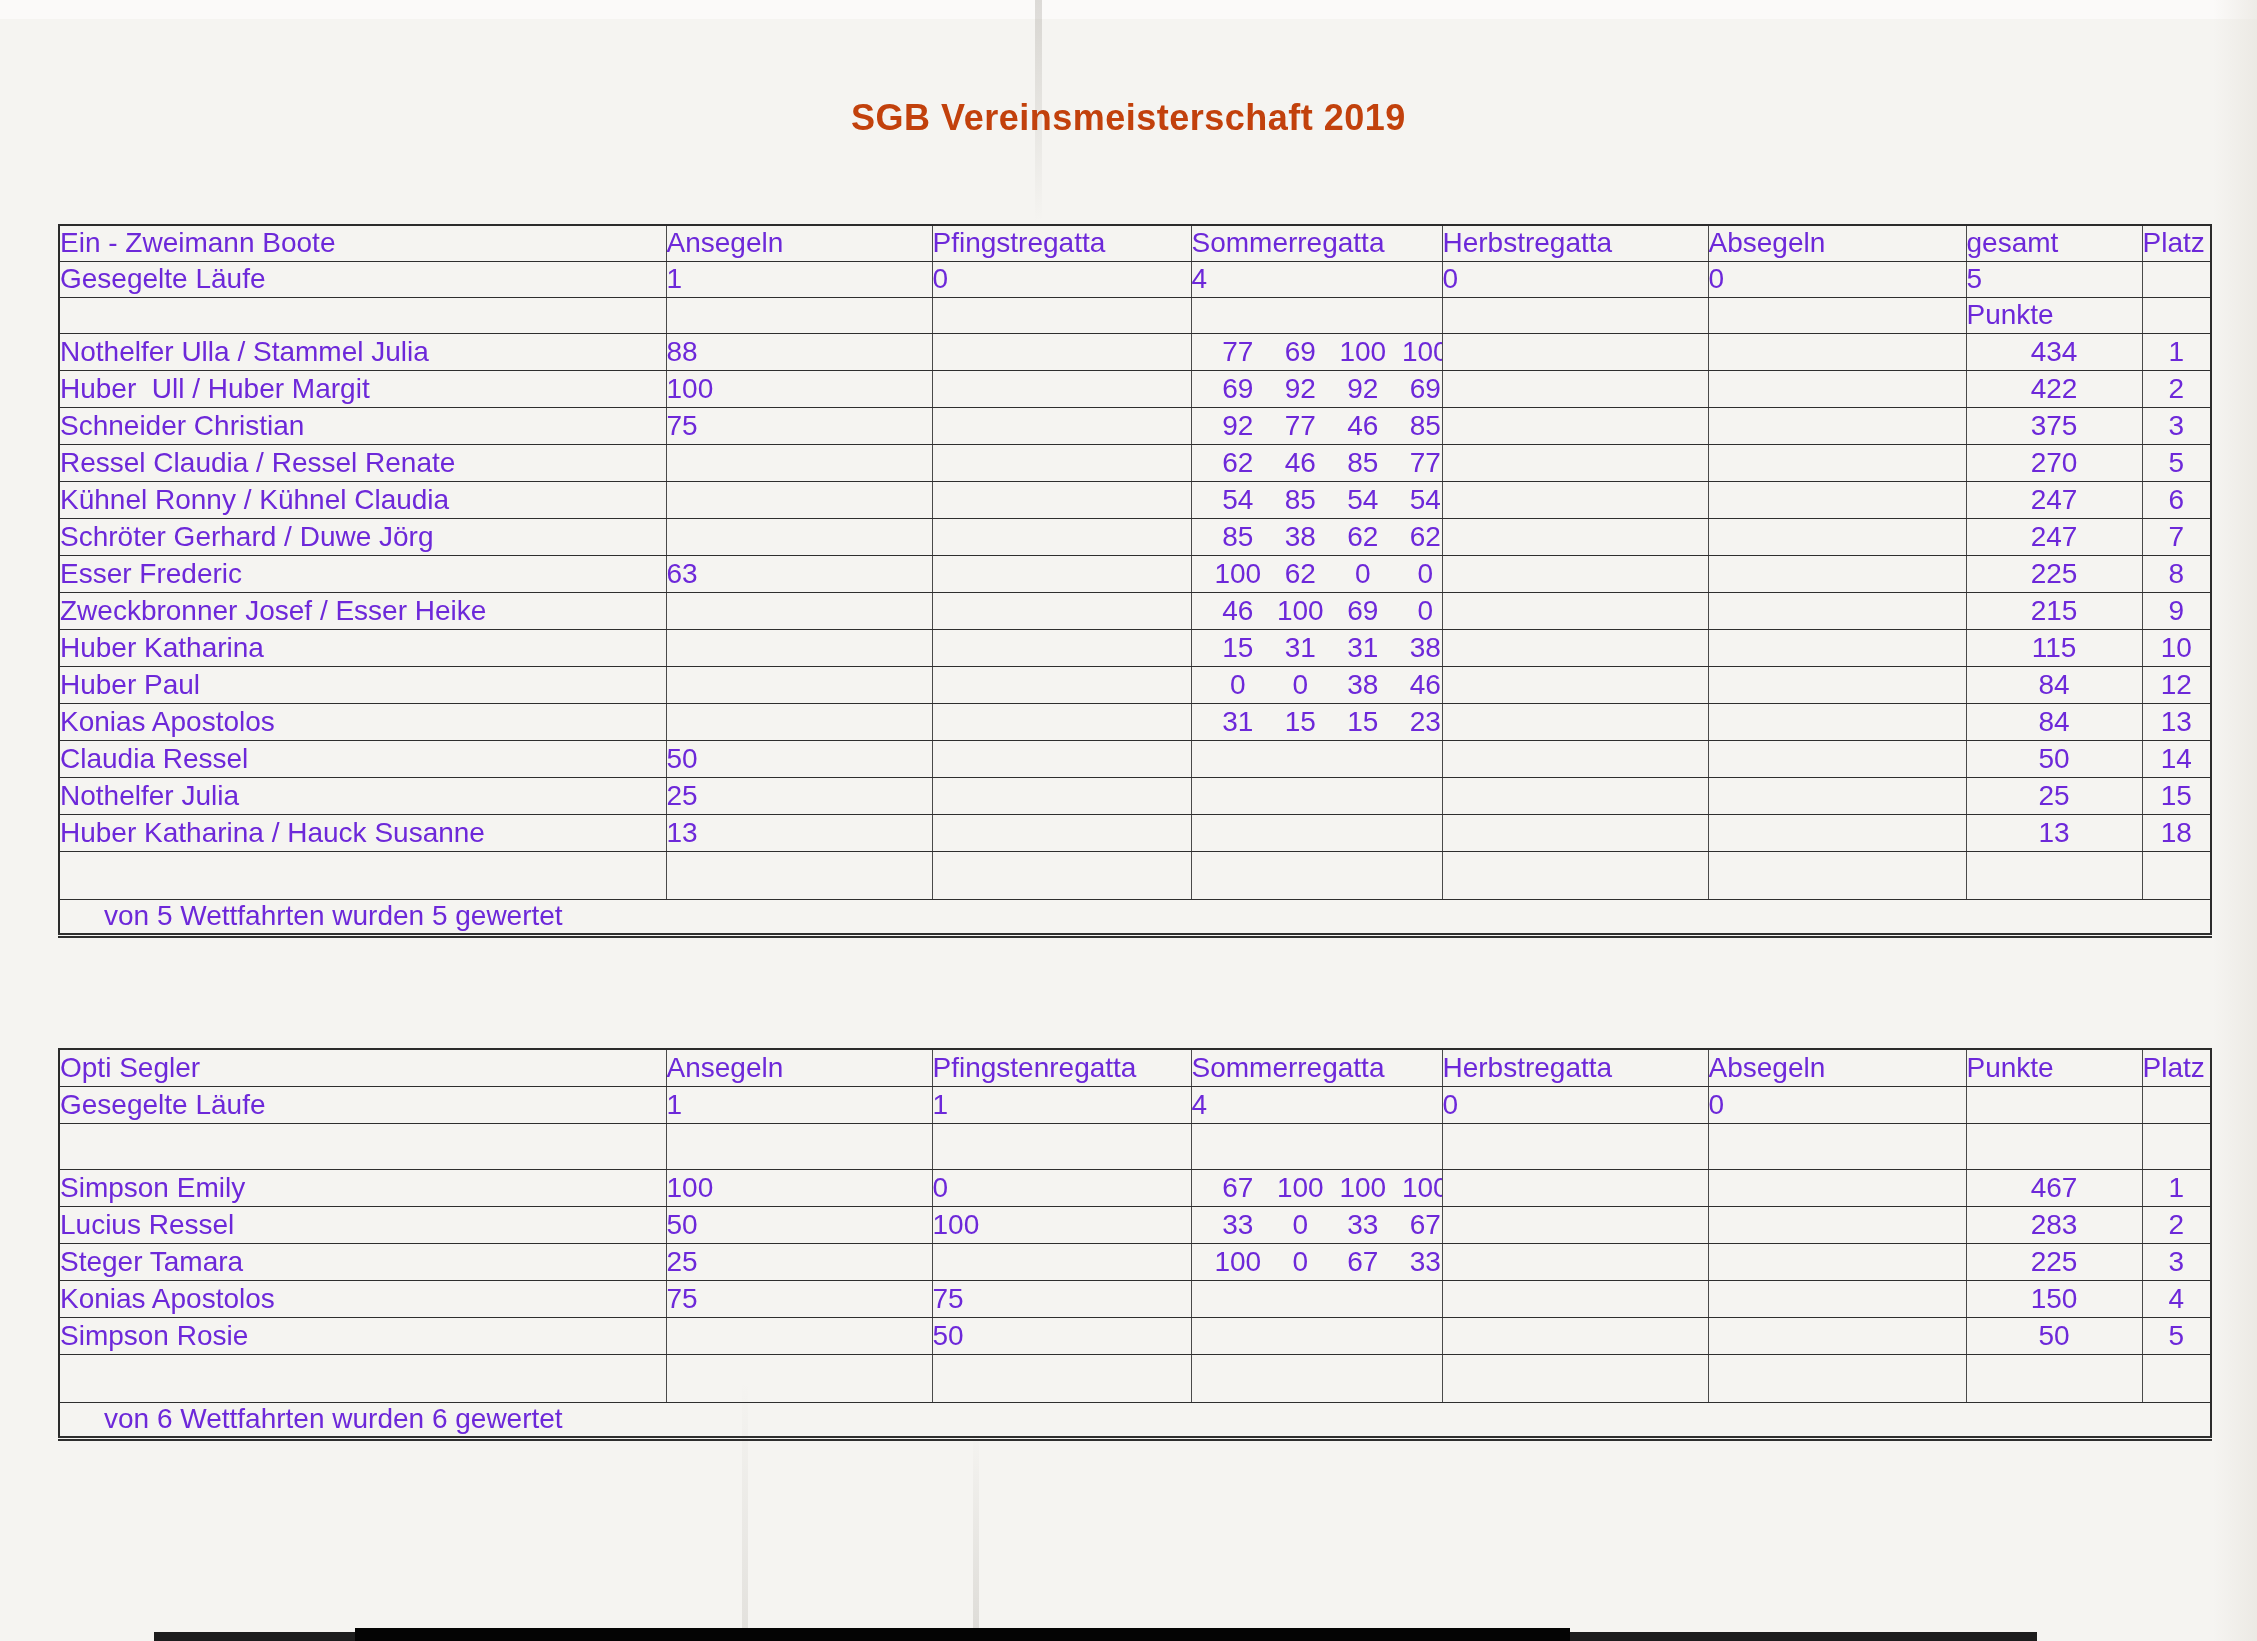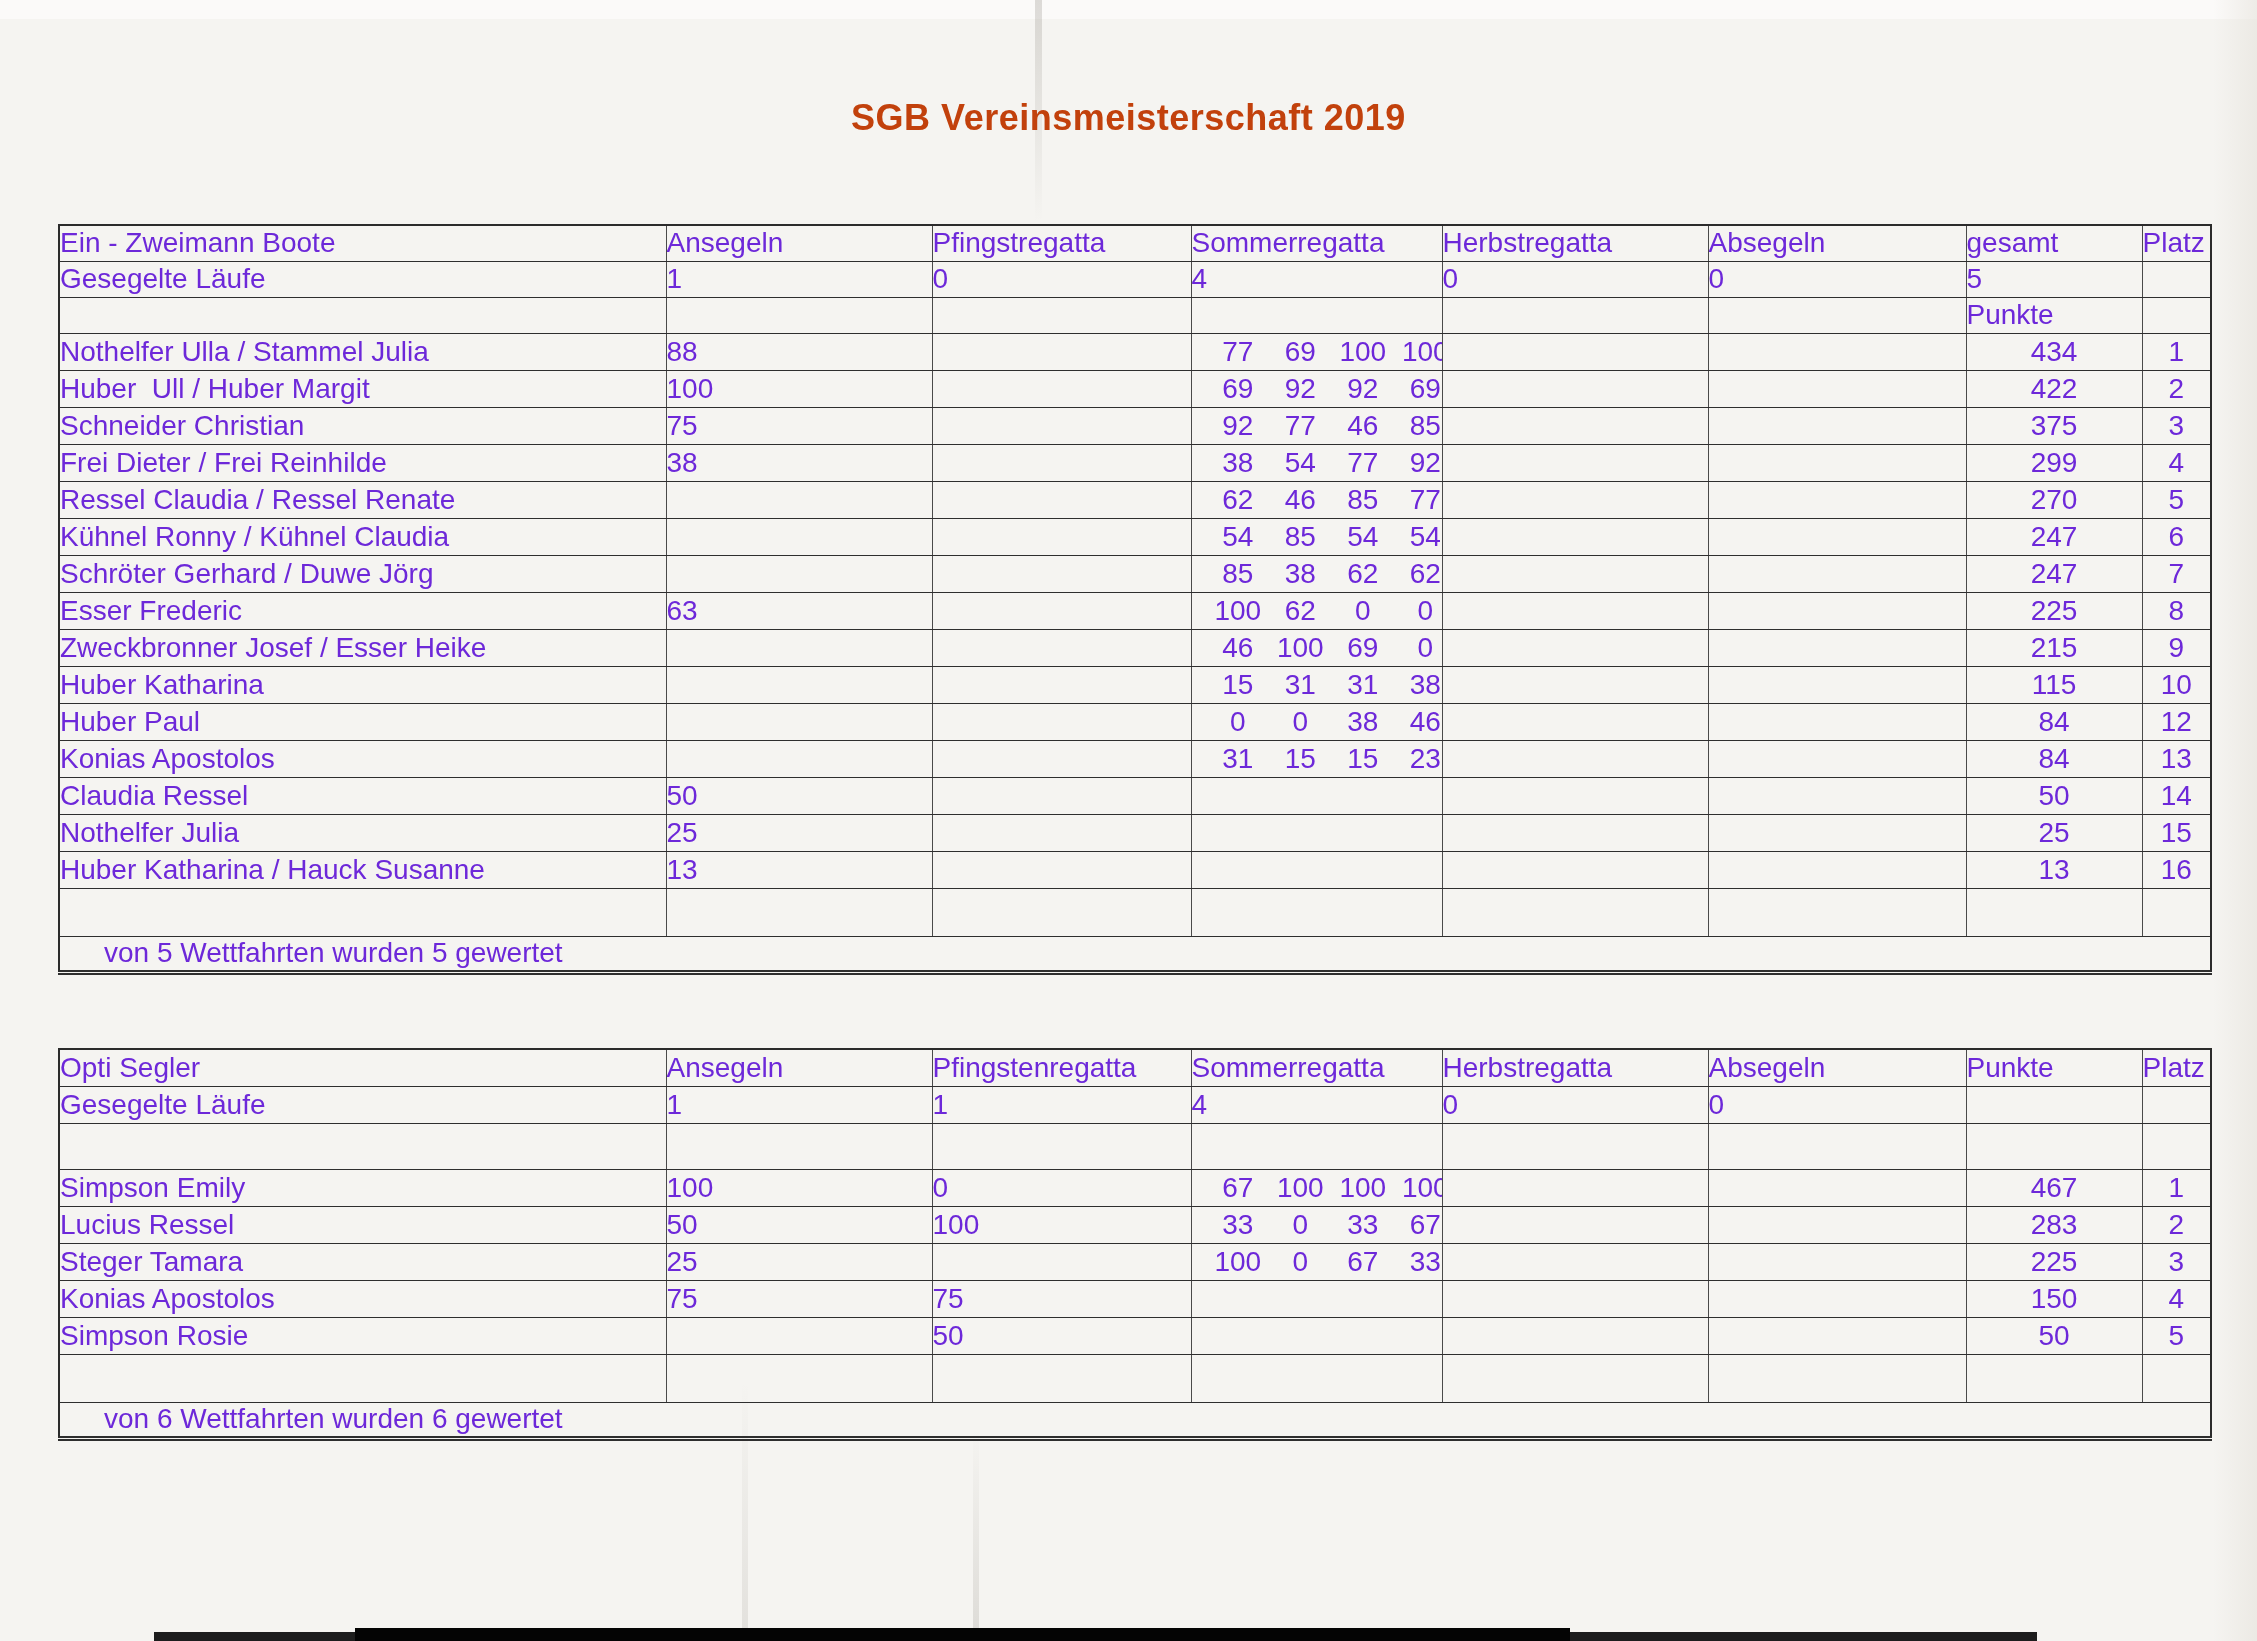--- a/index.html
+++ b/index.html
@@ -162,37 +162,20 @@
         <span>46</span>
         <span>85</span>
       </div>
     </td>
     <td class="center"></td>
     <td class="center"></td>
     <td class="center">375</td>
     <td class="center">3</td>
   </tr>
 
-  <tr class="r">
-    <td class="name">Frei Dieter / Frei Reinhilde</td>
-    <td class="numcell">38</td>
-    <td class="numcell"></td>
-    <td class="sommer">
-      <div class="sommer-wrap">
-        <span>38</span>
-        <span>54</span>
-        <span>77</span>
-        <span>92</span>
-      </div>
-    </td>
-    <td class="center"></td>
-    <td class="center"></td>
-    <td class="center">299</td>
-    <td class="center">4</td>
-  </tr>
 
   <tr class="r">
     <td class="name">Ressel Claudia / Ressel Renate</td>
     <td class="numcell"></td>
     <td class="numcell"></td>
     <td class="sommer">
       <div class="sommer-wrap">
         <span>62</span>
         <span>46</span>
         <span>85</span>
@@ -376,21 +359,21 @@
       <div class="sommer-wrap">
         <span></span>
         <span></span>
         <span></span>
         <span></span>
       </div>
     </td>
     <td class="center"></td>
     <td class="center"></td>
     <td class="center">13</td>
-    <td class="center">16</td>
+    <td class="center">18</td>
   </tr>
 </tbody>
     <tbody>
       <tr class="blank-row">
         <td></td>
           <td></td>
         <td></td>
           <td></td>
         <td></td>
           <td></td>

